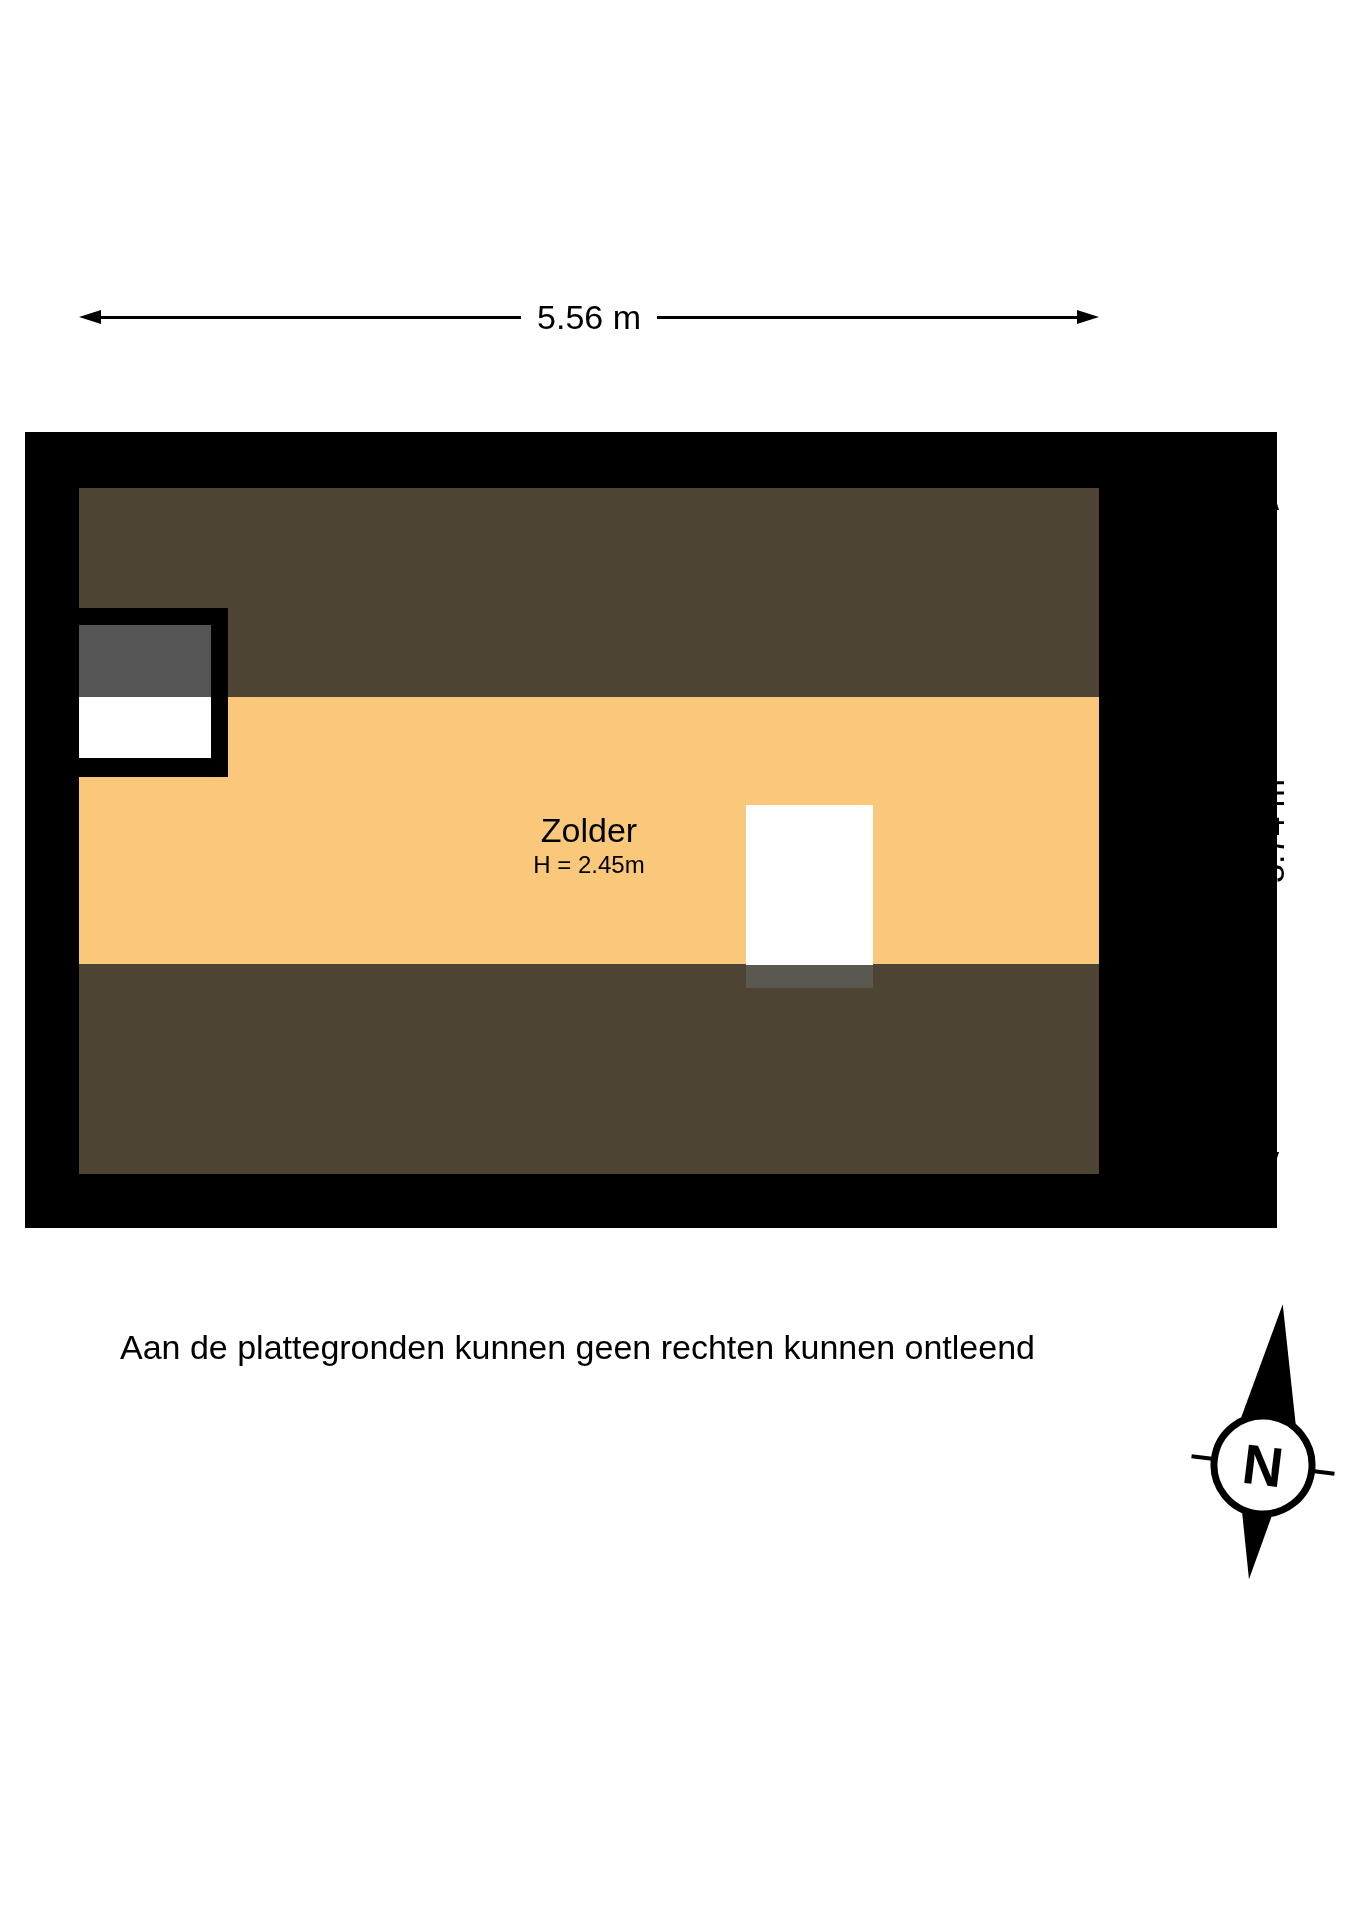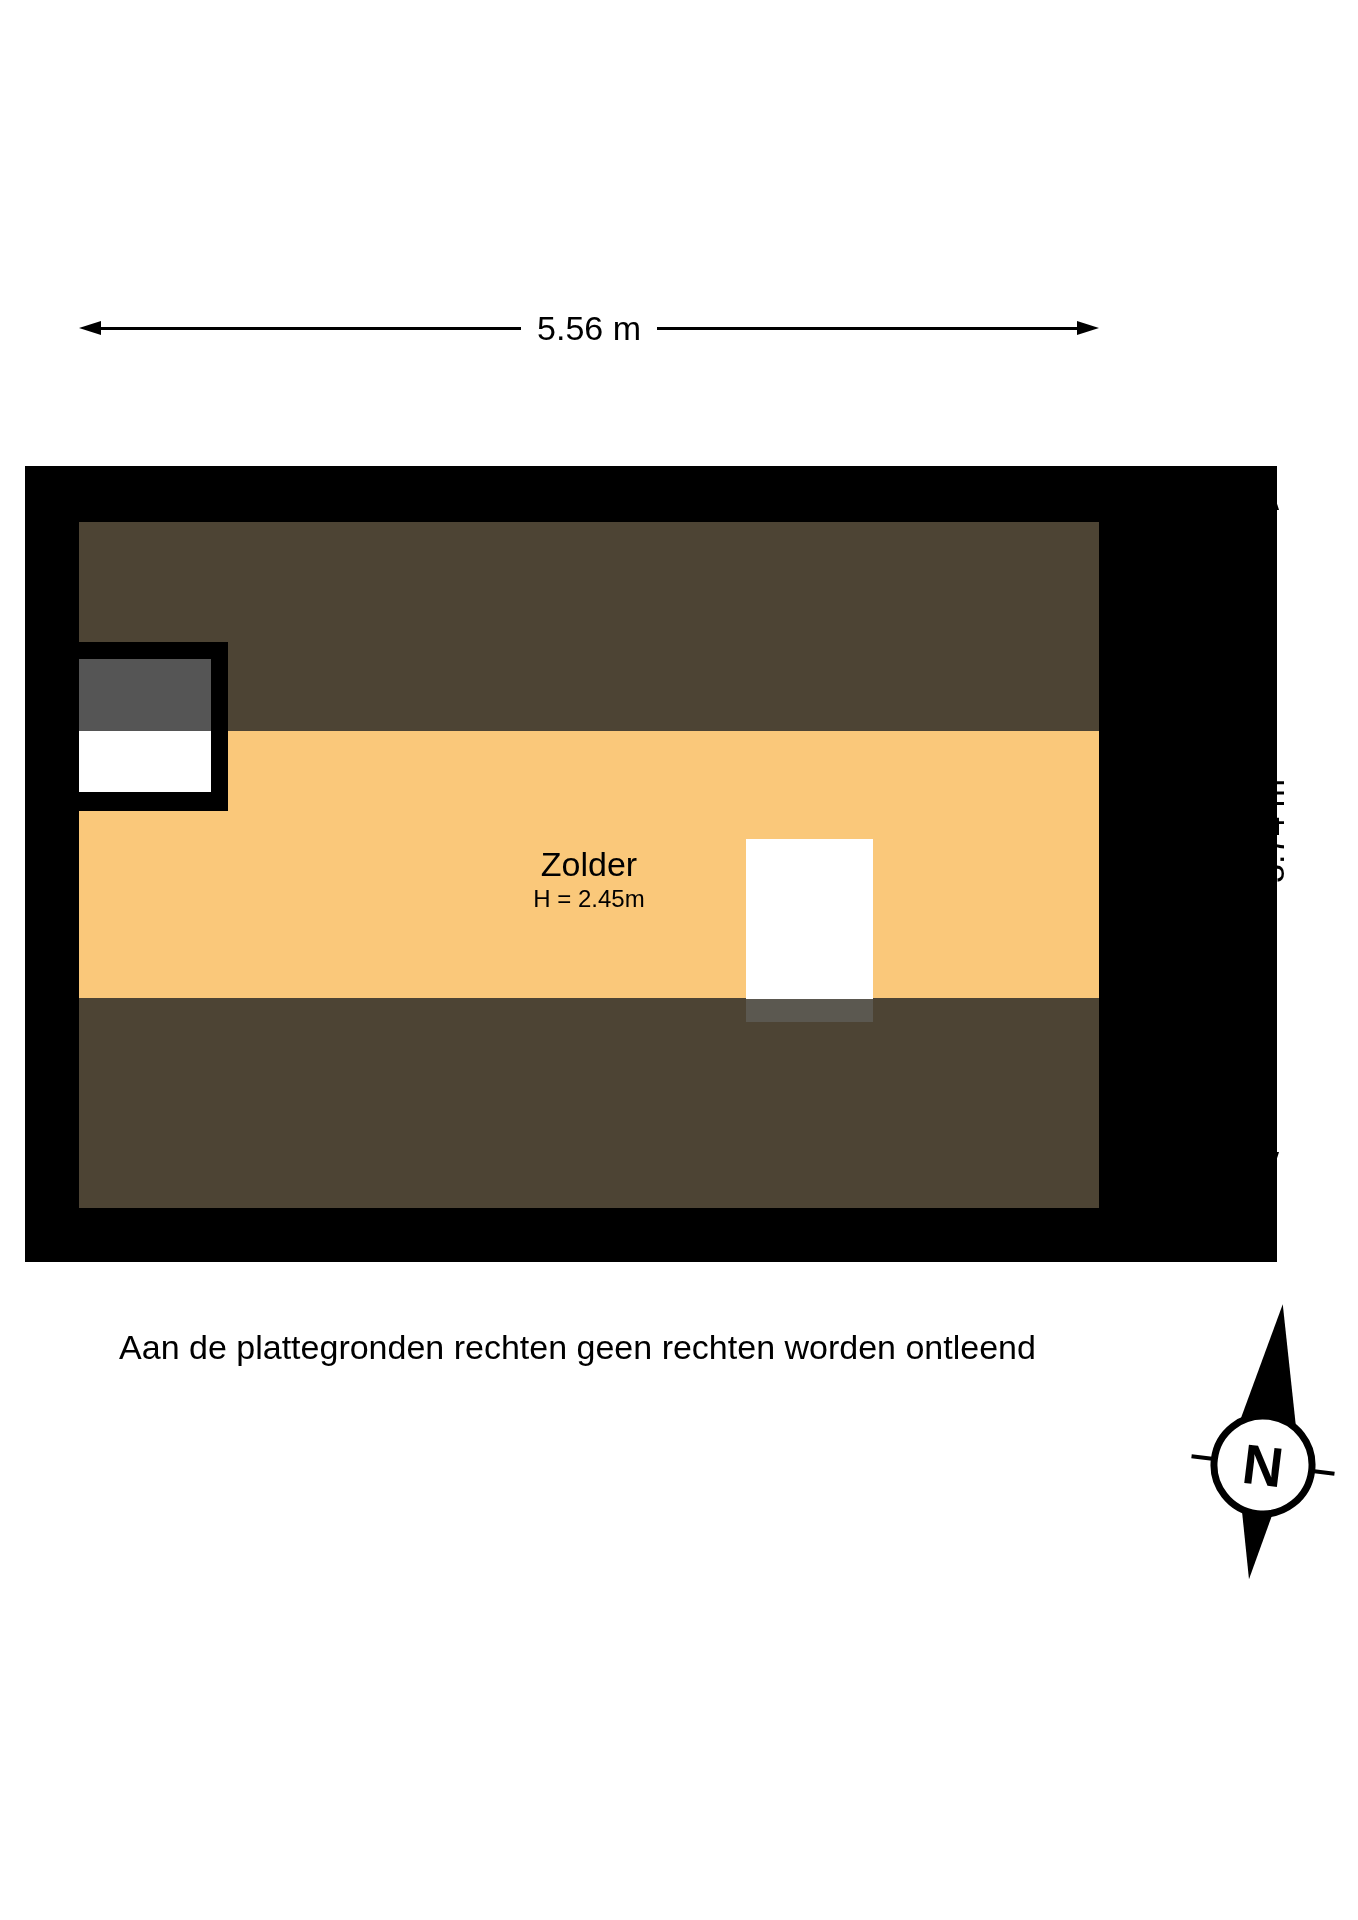--- a/index.html
+++ b/index.html
@@ -16,21 +16,21 @@
     width: 1358px;
     height: 1920px;
     background: var(--c-background, #fff);
     overflow: hidden;
   }
   .abs { position: absolute; }
 
   
   .dim-h {
     position: absolute;
-    left: 79px; top: 308px;
+    left: 79px; top: 297px;
     width: 1020px; height: 40px;
     display: flex;
     align-items: center;
     text-align: right;
   }
   .dim-h .dim-line { flex: 1; height: 3px; background: #000; }
   .arrowhead-left {
     width: 0; height: 0;
     border-top: 7px solid transparent;
     border-bottom: 7px solid transparent;
@@ -80,21 +80,20 @@
     transform: translate(-50%, -50%) rotate(-90deg);
     font-size: 34px;
     white-space: nowrap;
   }
 
   
   .plan {
     left: 25px; top: 432px;
     width: 1252px; height: 796px;
     background: var(--c-wall, #000);
-    margin-top: 34px;
   }
   .interior {
     left: 54px; top: 56px;
     width: 1020px; height: 686px;
     background: var(--c-floor, #fac87a);
   }
   .slope-top    { left: 0; top: 0;     width: 1020px; height: 209px; background: var(--c-roof_slope, #4d4434); }
   .slope-bottom { left: 0; top: 476px; width: 1020px; height: 210px; background: var(--c-roof_slope, #4d4434); }
 
   .stair-shadow  { left: 667px; top: 476px; width: 127px; height: 24px;  background: var(--c-stair_shade, #5b5850); }
@@ -170,21 +169,21 @@
     <div class="arrowhead-up"></div>
     <div class="dim-line"></div>
     <div class="dim-label-v-wrap">
       <div class="dim-label-v">3.74 m</div>
     </div>
     <div class="dim-line"></div>
     <div class="arrowhead-down"></div>
   </div>
 
   <div class="abs footer">
-    <div>Aan de plattegronden rechten geen rechten worden ontleend</div>
+    <div>Aan de plattegronden kunnen geen rechten kunnen ontleend</div>
   </div>
 
   <svg class="abs compass" viewBox="0 0 180 320" xmlns="http://www.w3.org/2000/svg">
     <g transform="rotate(7 88 190)">
       <line x1="16" y1="190" x2="160" y2="190" stroke="#000" stroke-width="4"></line>
       <polygon points="88,28 120,165 88,305 56,165" fill="#000"></polygon>
       <circle cx="88" cy="190" r="49" fill="#ffffff" stroke="#000" stroke-width="7"></circle>
       <text x="88" y="210" text-anchor="middle" fill="#000">N</text>
     </g>
   </svg>

